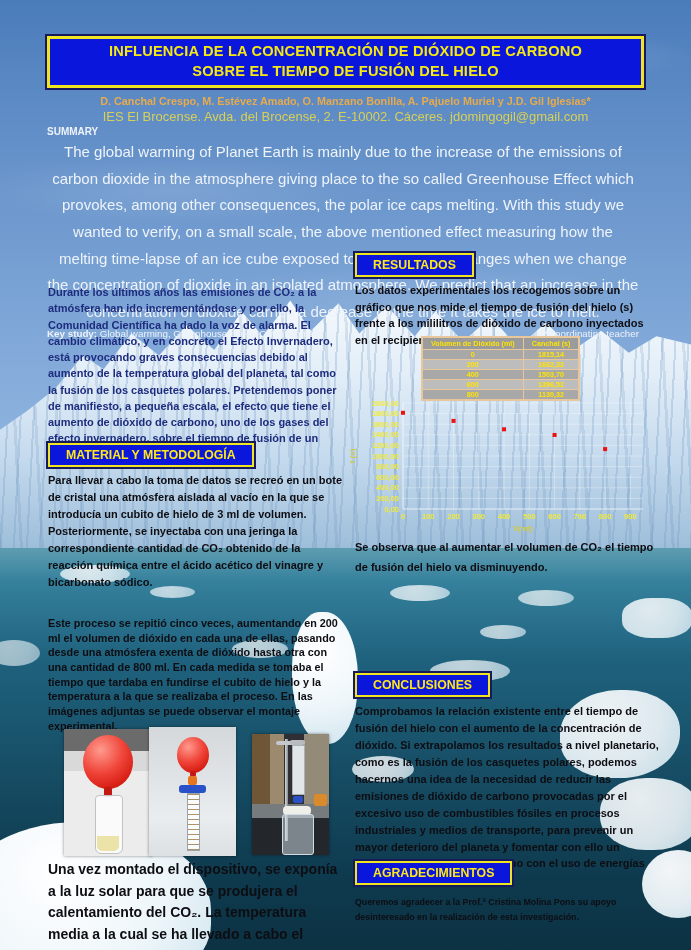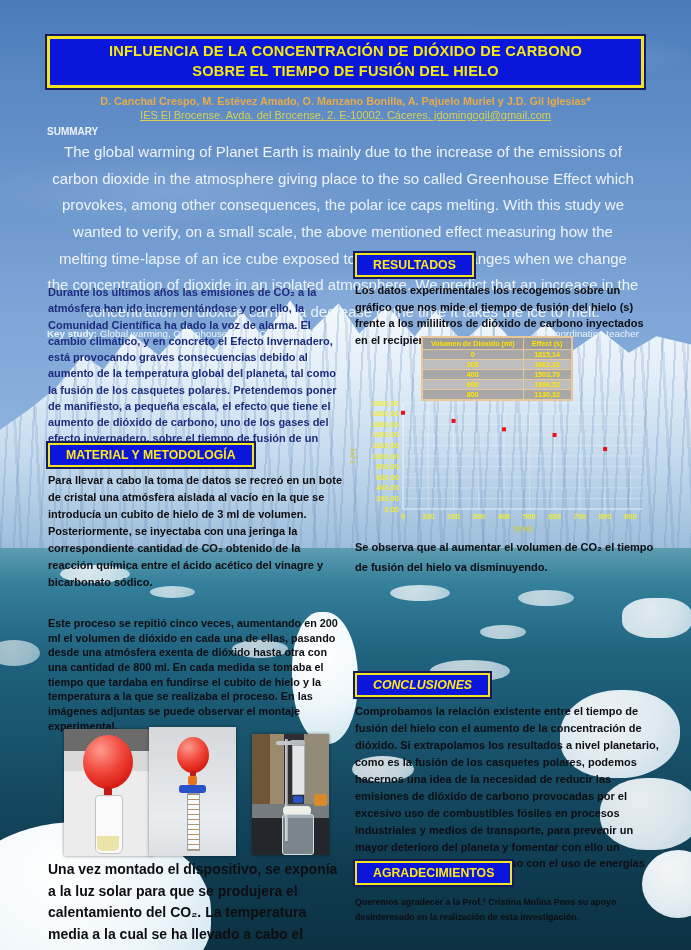--- a/index.html
+++ b/index.html
@@ -34,21 +34,21 @@
   .floe{position:absolute;z-index:3;background:radial-gradient(circle at 40% 30%,#ffffff 0%,#eef6fa 55%,#cfe4ee 100%);}
   
   .content{position:absolute;inset:0;z-index:5;border-radius:24px;}
   .title-box{
     position:absolute;left:47px;top:36px;width:591px;height:46px;
     background:#0b16dd;border:3px solid #f0e520;box-shadow:0 0 0 2px #171b5e;
     display:flex;flex-direction:column;justify-content:center;align-items:center;
   }
   .title-box .t{color:#f5e913;font-weight:bold;font-size:14.6px;letter-spacing:.2px;line-height:1.35;text-align:center;}
   .authors{position:absolute;left:0;top:95px;width:691px;text-align:center;color:#e7ab4c;font-size:10.8px;font-weight:bold;}
-  .affiliation{position:absolute;left:0;top:109px;width:691px;text-align:center;color:#d8d055;font-size:11px;text-decoration:underline;}
+  .affiliation{position:absolute;left:0;top:109px;width:691px;text-align:center;color:#d8d055;font-size:13px;}
   .summary{position:absolute;left:47px;top:126px;width:592px;color:#eef3fa;}
   .summary .sh{font-weight:bold;font-size:10px;margin-bottom:2px;}
   .summary .sb{font-size:15px;line-height:1.78;text-align:center;}
   .kwrow{display:flex;justify-content:space-between;font-size:9.8px;margin-top:2px;}
   .kwrow b{font-weight:bold;}
   .section-heading{
     position:absolute;background:#0b16dd;border:2px solid #f0e520;box-shadow:0 0 0 2px #171b5e;
     color:#ffe81a;font-weight:bold;font-size:12.3px;padding:3px 16px;white-space:nowrap;
   }
   .para{position:absolute;font-weight:bold;}
@@ -177,21 +177,21 @@
 
     <div class="para dark" style="left:48px;top:859px;width:300px;font-size:14px;line-height:1.55;">Una vez montado el dispositivo, se exponía a la luz solar para que se produjera el calentamiento del CO₂. La temperatura media a la cual se ha llevado a cabo el experimento es de 27 °C.</div>
 
     <div class="section-heading" style="left:355px;top:253px;">RESULTADOS</div>
     <div class="para dark" style="left:355px;top:282px;width:302px;font-size:11px;line-height:1.5;">Los datos experimentales los recogemos sobre un gráfico que nos mide el tiempo de fusión del hielo (s) frente a los mililitros de dióxido de carbono inyectados en el recipiente.</div>
 
     <table class="rtable">
       <thead>
         <tr>
           <th>Volumen de Dióxido (ml)</th>
-          <th>Effect (s)</th>
+          <th>Canchal (s)</th>
         </tr>
       </thead>
       <tbody>
           <tr>
             <td>0</td>
             <td>1815,14</td>
           </tr>
           <tr>
             <td>200</td>
             <td>1662,32</td>
@@ -260,19 +260,19 @@
         <text x="178" y="134" fill="#cfca43" font-size="8" font-weight="bold" font-family="&quot;Liberation Sans&quot;, sans-serif" text-anchor="middle">V(ml)</text>
         <rect x="56" y="13.797579999999996" width="4" height="4" fill="#ee1111"></rect>
         <rect x="106.52631578947368" y="21.897040000000004" width="4" height="4" fill="#ee1111"></rect>
         <rect x="157.05263157894737" y="30.3039" width="4" height="4" fill="#ee1111"></rect>
         <rect x="207.57894736842104" y="35.984440000000006" width="4" height="4" fill="#ee1111"></rect>
         <rect x="258.10526315789474" y="50.09304" width="4" height="4" fill="#ee1111"></rect>
       </svg>
 
     <div class="para dark" style="left:355px;top:537px;width:302px;font-size:11px;line-height:1.85;">Se observa que al aumentar el volumen de CO₂ el tiempo de fusión del hielo va disminuyendo.</div>
 
-    <div class="section-heading" style="left:355px;top:673px;font-style:italic;">CONCLUSIONES</div>
+    <div class="section-heading" style="left:355px;top:673px;">CONCLUSIONES</div>
     <div class="para dark" style="left:355px;top:703px;width:304px;font-size:11px;line-height:1.54;">Comprobamos la relación existente entre el tiempo de fusión del hielo con el aumento de la concentración de dióxido. Si extrapolamos los resultados a nivel planetario, como es la fusión de los casquetes polares, podemos hacernos una idea de la necesidad de reducir las emisiones de dióxido de carbono provocadas por el excesivo uso de combustibles fósiles en procesos industriales y medios de transporte, para prevenir un mayor deterioro del planeta y fomentar con ello un desarrollo sostenible del mismo con el uso de energías renovables.</div>
 
     <div class="section-heading" style="left:355px;top:861px;">AGRADECIMIENTOS</div>
     <div class="para dark" style="left:355px;top:895px;width:300px;font-size:8.8px;line-height:1.7;">Queremos agradecer a la  Prof.ª Cristina Molina Pons su apoyo desinteresado en la realización de esta investigación.</div>
   </div>
 </div>
 
 </body></html>

